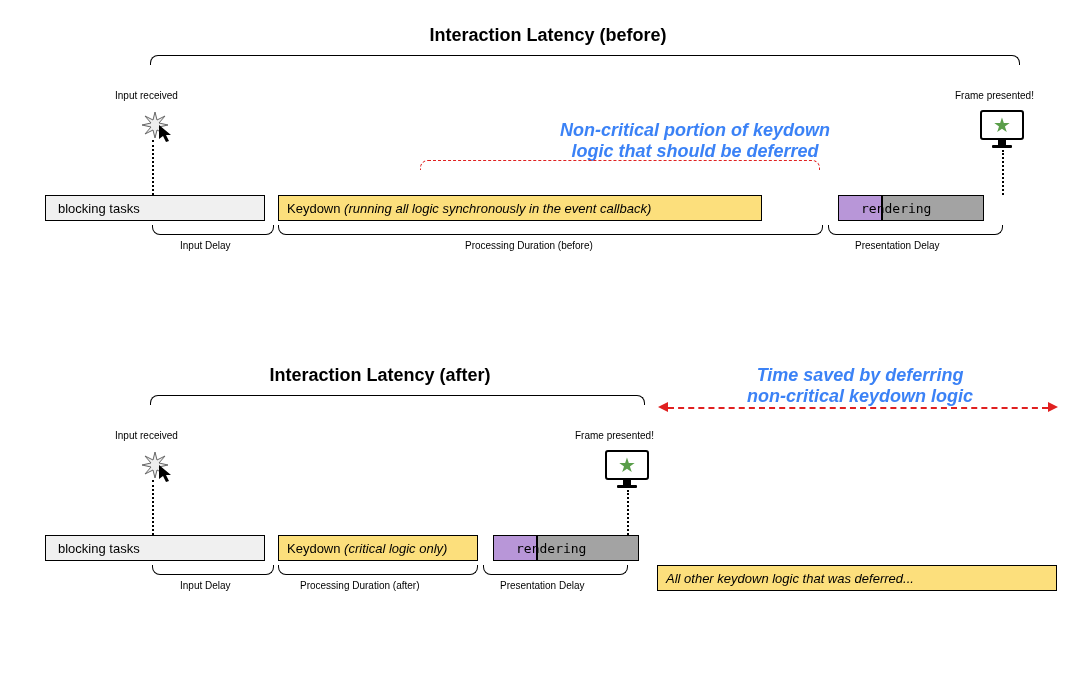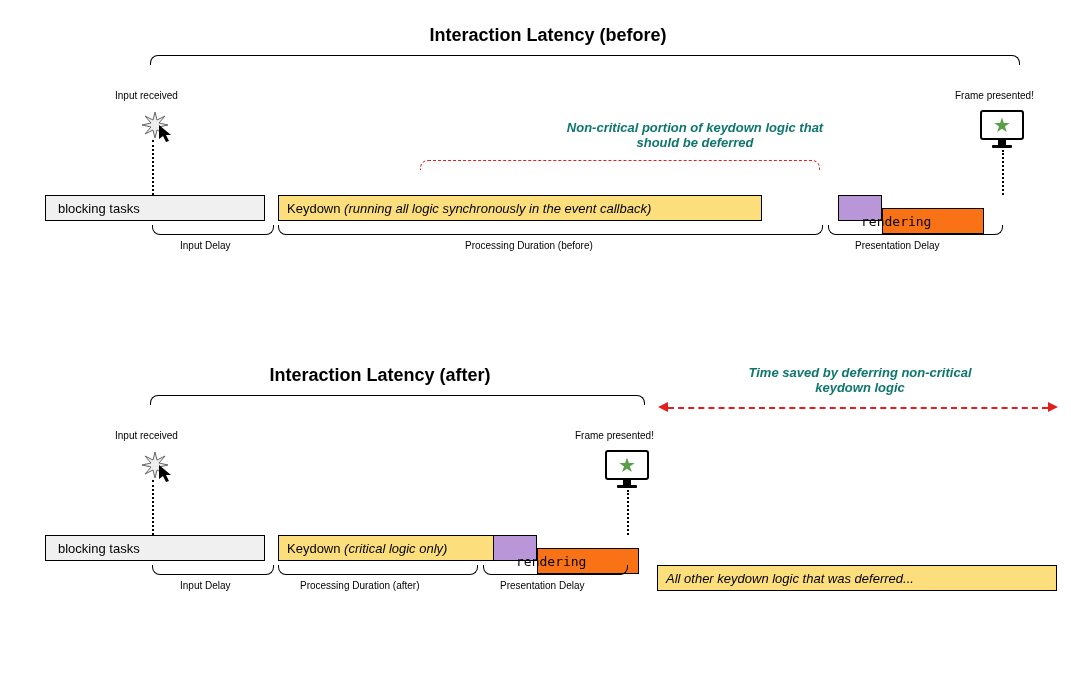--- a/index.html
+++ b/index.html
@@ -20,46 +20,45 @@
     font-weight: bold;
     font-size: 18px;
     text-align: center;
     position: absolute;
   }
   .label {
     font-size: 10px;
     position: absolute;
   }
   .red-label {
-    color: #0f766e;
+    color: #3b82f6;
     font-style: italic;
     font-weight: bold;
-    font-size: 13px;
+    font-size: 18px;
     text-align: center;
     position: absolute;
   }
   .bar {
     position: absolute;
     height: 26px;
     border: 1px solid #000;
     font-size: 13px;
     padding: 4px 8px;
     display: flex;
     align-items: center;
   }
   .bar-blocking { background: #f0f0f0; padding-left: 12px; }
   .bar-keydown { background: #fcdf7c; }
   .bar-render-purple {
     background: #b896d8;
     font-family: monospace;
   }
   .bar-render-green {
-    background: #f97316;
+    background: #a3a3a3;
     font-family: monospace;
-    margin-top: 13px;
   }
   .brace-top {
     position: absolute;
     border-top: 1px solid #000;
     border-left: 1px solid #000;
     border-right: 1px solid #000;
     border-radius: 8px 8px 0 0;
     height: 10px;
   }
   .brace-bottom {
@@ -233,21 +232,21 @@
         <span class="star">★</span>
       </div>
     <div class="monitor-stand"></div>
     <div class="monitor-base"></div>
   </div>
   <div class="dotted-v" style="left:607px; top:470px; height:45px;"></div>
 
   <div class="bar bar-blocking" style="left:25px; top:515px; width:220px;">
     <span>blocking tasks</span>
   </div>
-  <div class="bar bar-keydown" style="left:258px; top:515px; width:216px;">
+  <div class="bar bar-keydown" style="left:258px; top:515px; width:200px;">
     <span><span>Keydown</span> <span class="italic">(critical logic only)</span></span>
   </div>
   <div class="bar bar-render-purple" style="left:473px; top:515px; width:44px;"></div>
   <div class="bar bar-render-green" style="left:517px; top:515px; width:102px;">
     <span style="position:absolute; left:-22px; font-family:monospace;">rendering</span>
   </div>
   <div class="bar bar-keydown italic" style="left:637px; top:545px; width:400px;">
     <span>All other keydown logic that was deferred...</span>
   </div>
 

